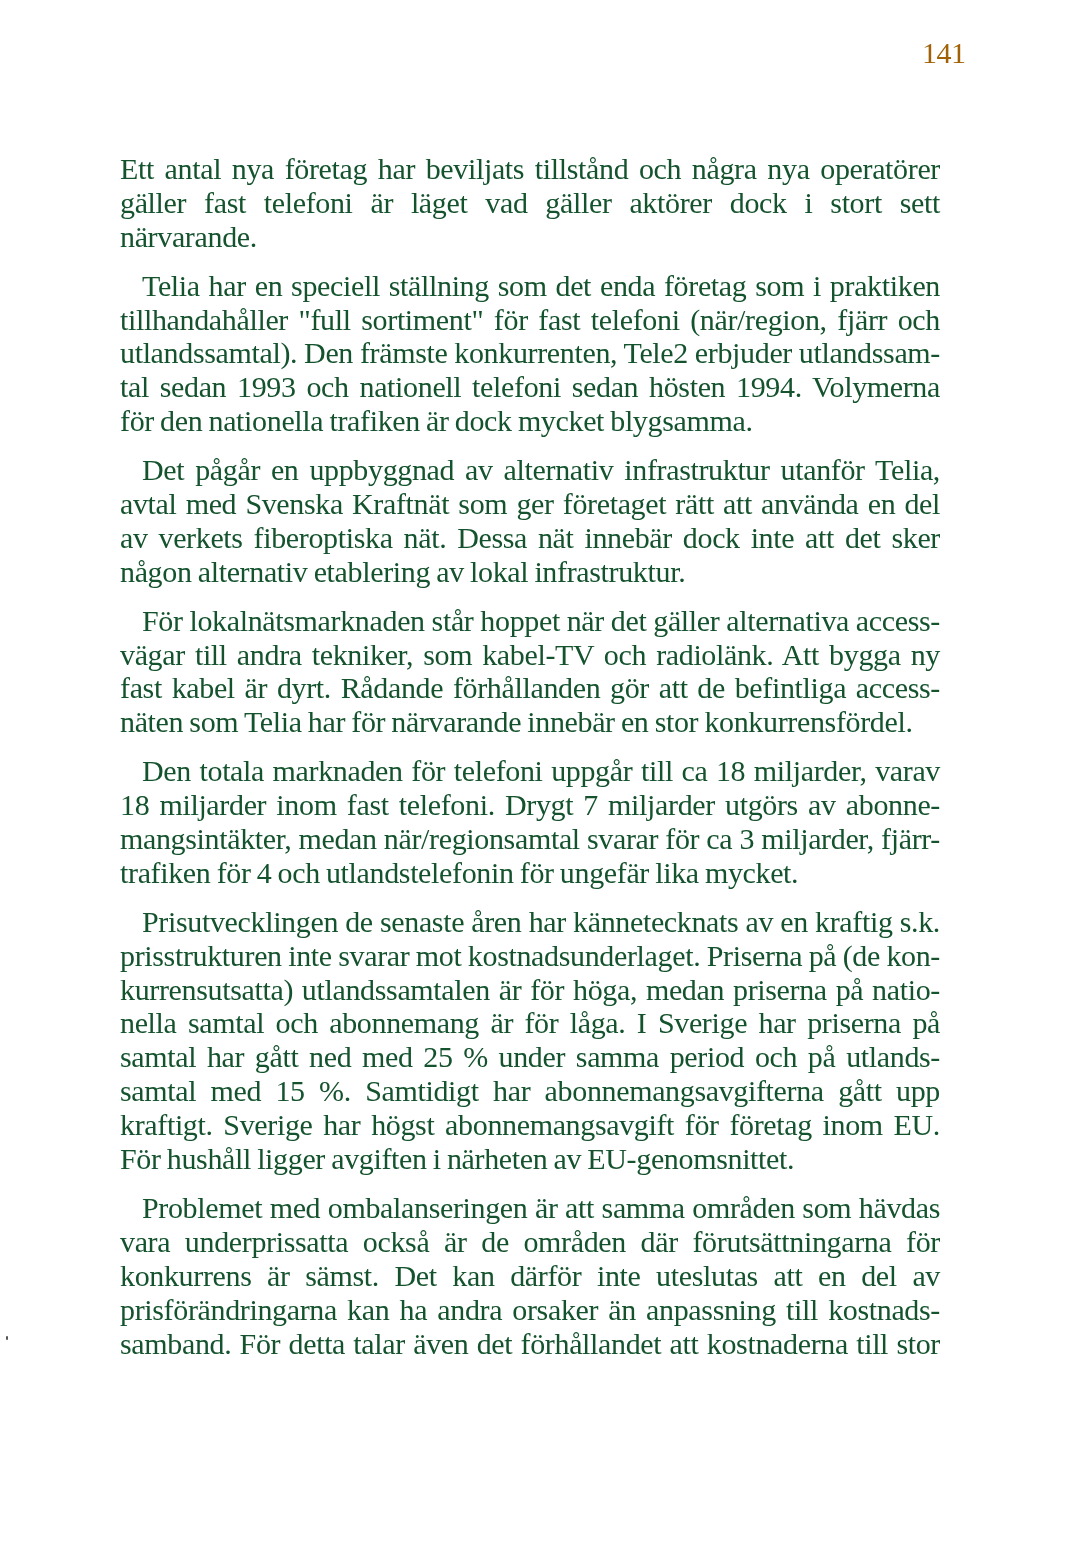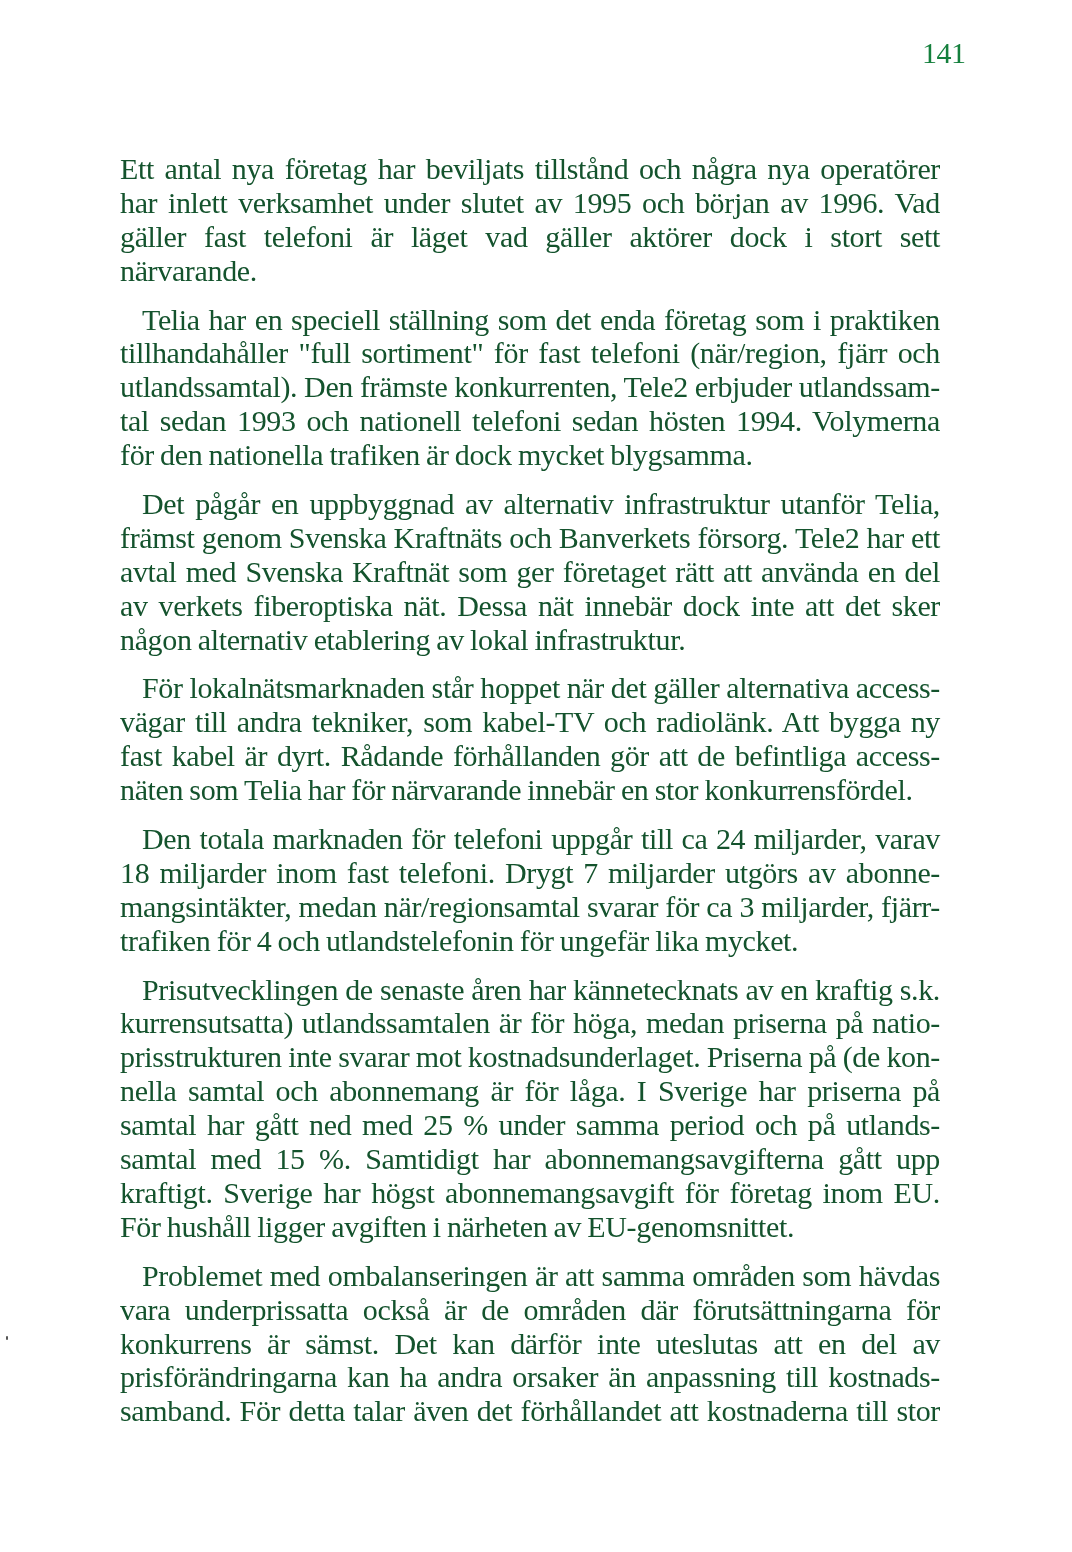--- a/index.html
+++ b/index.html
@@ -1,19 +1,19 @@
 <!DOCTYPE html>
 <html><head>
 <meta charset="utf-8">
 <style>
   html, body { margin: 0; padding: 0; background: #ffffff; }
   body { width: 1072px; height: 1552px; position: relative; overflow: hidden; }
   .page-number {
     position: absolute; left: 922px; top: 36px;
-    font-family: "Liberation Serif", serif; font-size: 30px; color: #15803d;
+    font-family: "Liberation Serif", serif; font-size: 30px; color: #a16207;
     letter-spacing: -0.5px;
   }
   .body-text {
     position: absolute; left: 120px; top: 152px; width: 820px;
     font-family: Liberation Serif, serif; font-size: 30px; color: #14532d;
     line-height: 33.9px;
   }
   .para { margin: 0; padding: 0; }
   .para + .para { margin-top: 15px; }
   .line {
@@ -30,59 +30,57 @@
 </style>
 </head>
 <body>
 
 <div class="page-number">141</div>
 
 <div class="body-text">
 
   <div class="para">
     <span class="line">Ett antal nya företag har beviljats tillstånd och några nya operatörer</span>
-    <span class="line">har inlett verksamhet under slutet av 1995 och början av 1996. Vad</span>
     <span class="line">gäller fast telefoni är läget vad gäller aktörer dock i stort sett</span>
     <span class="line last">närvarande.</span>
   </div>
 
   <div class="para indent">
     <span class="line">Telia har en speciell ställning som det enda företag som i praktiken</span>
     <span class="line">tillhandahåller "full sortiment" för fast telefoni (när/region, fjärr och</span>
     <span class="line">utlandssamtal). Den främste konkurrenten, Tele2 erbjuder utlandssam-</span>
     <span class="line">tal sedan 1993 och nationell telefoni sedan hösten 1994. Volymerna</span>
     <span class="line last">för den nationella trafiken är dock mycket blygsamma.</span>
   </div>
 
   <div class="para indent">
     <span class="line">Det pågår en uppbyggnad av alternativ infrastruktur utanför Telia,</span>
-    <span class="line">främst genom Svenska Kraftnäts och Banverkets försorg. Tele2 har ett</span>
     <span class="line">avtal med Svenska Kraftnät som ger företaget rätt att använda en del</span>
     <span class="line">av verkets fiberoptiska nät. Dessa nät innebär dock inte att det sker</span>
     <span class="line last">någon alternativ etablering av lokal infrastruktur.</span>
   </div>
 
   <div class="para indent">
     <span class="line">För lokalnätsmarknaden står hoppet när det gäller alternativa access-</span>
     <span class="line">vägar till andra tekniker, som kabel-TV och radiolänk. Att bygga ny</span>
     <span class="line">fast kabel är dyrt. Rådande förhållanden gör att de befintliga access-</span>
     <span class="line last">näten som Telia har för närvarande innebär en stor konkurrensfördel.</span>
   </div>
 
   <div class="para indent">
-    <span class="line">Den totala marknaden för telefoni uppgår till ca 24 miljarder, varav</span>
+    <span class="line">Den totala marknaden för telefoni uppgår till ca 18 miljarder, varav</span>
     <span class="line">18 miljarder inom fast telefoni. Drygt 7 miljarder utgörs av abonne-</span>
     <span class="line">mangsintäkter, medan när/regionsamtal svarar för ca 3 miljarder, fjärr-</span>
     <span class="line last">trafiken för 4 och utlandstelefonin för ungefär lika mycket.</span>
   </div>
 
   <div class="para indent">
     <span class="line">Prisutvecklingen de senaste åren har kännetecknats av en kraftig s.k.</span>
+    <span class="line">prisstrukturen inte svarar mot kostnadsunderlaget. Priserna på (de kon-</span>
     <span class="line">kurrensutsatta) utlandssamtalen är för höga, medan priserna på natio-</span>
-    <span class="line">prisstrukturen inte svarar mot kostnadsunderlaget. Priserna på (de kon-</span>
     <span class="line">nella samtal och abonnemang är för låga. I Sverige har priserna på</span>
     <span class="line">samtal har gått ned med 25 % under samma period och på utlands-</span>
     <span class="line">samtal med 15 %. Samtidigt har abonnemangsavgifterna gått upp</span>
     <span class="line">kraftigt. Sverige har högst abonnemangsavgift för företag inom EU.</span>
     <span class="line last">För hushåll ligger avgiften i närheten av EU-genomsnittet.</span>
   </div>
 
   <div class="para indent">
     <span class="line">Problemet med ombalanseringen är att samma områden som hävdas</span>
     <span class="line">vara underprissatta också är de områden där förutsättningarna för</span>

